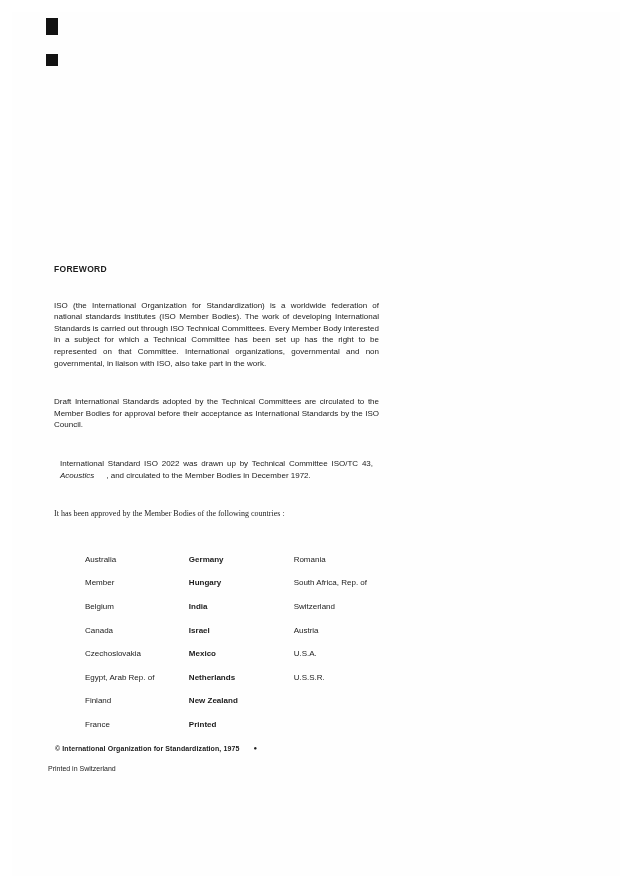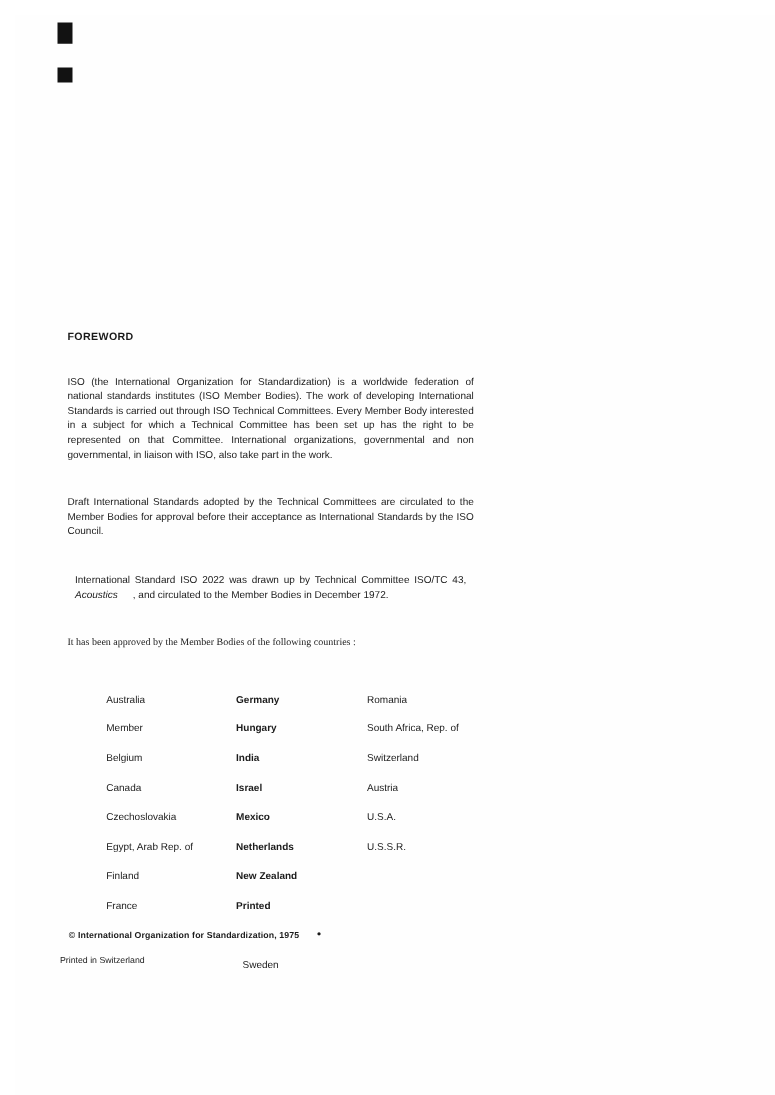--- a/index.html
+++ b/index.html
@@ -105,21 +105,20 @@
           <div class="country">Romania</div>
           <div class="country">South Africa, Rep. of</div>
           <div class="country">Switzerland</div>
           <div class="country">Austria</div>
           <div class="country">U.S.A.</div>
           <div class="country">U.S.S.R.</div>
         </div>
     </div>
 
 
-    <div class="sweden">Sweden</div>
 
   </div>
 
   <div class="copyright"><span>©  International Organization for Standardization, 1975</span> <span class="bullet">●</span></div>
 
   <div class="printed">Printed in Switzerland</div>
 
 </div>
 
 </body></html>

